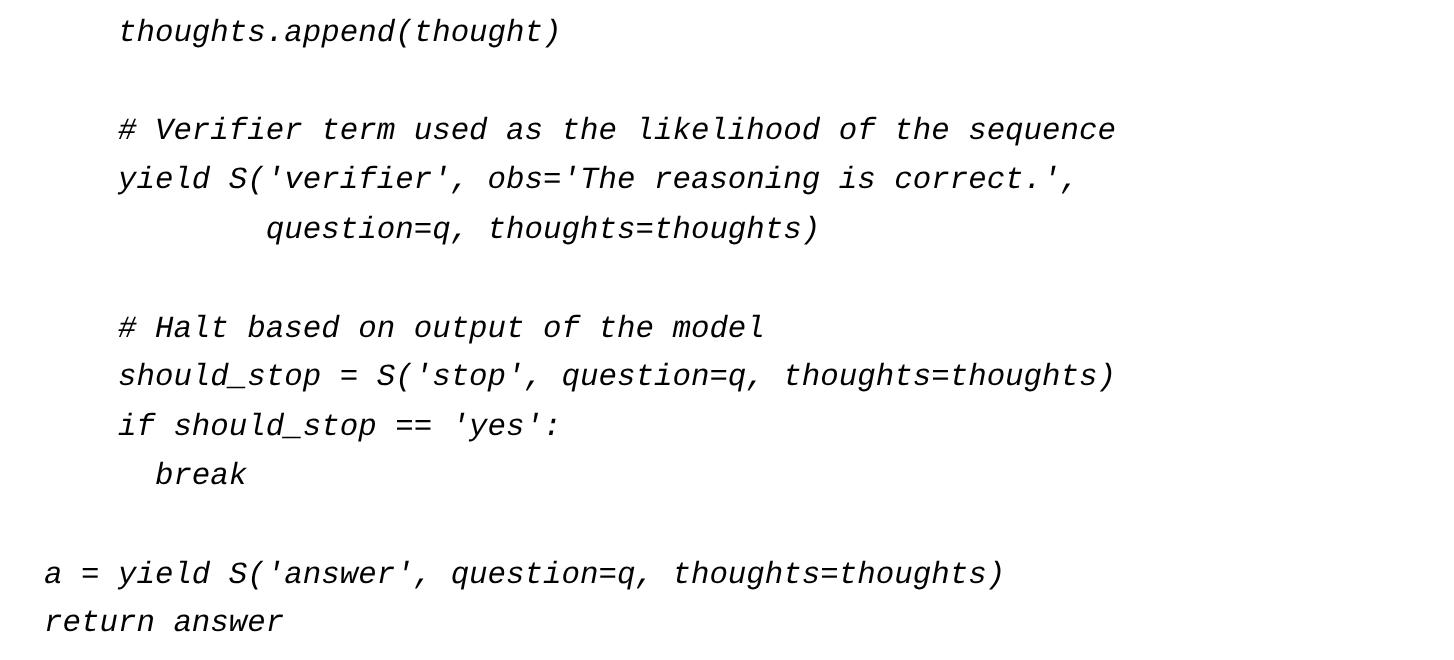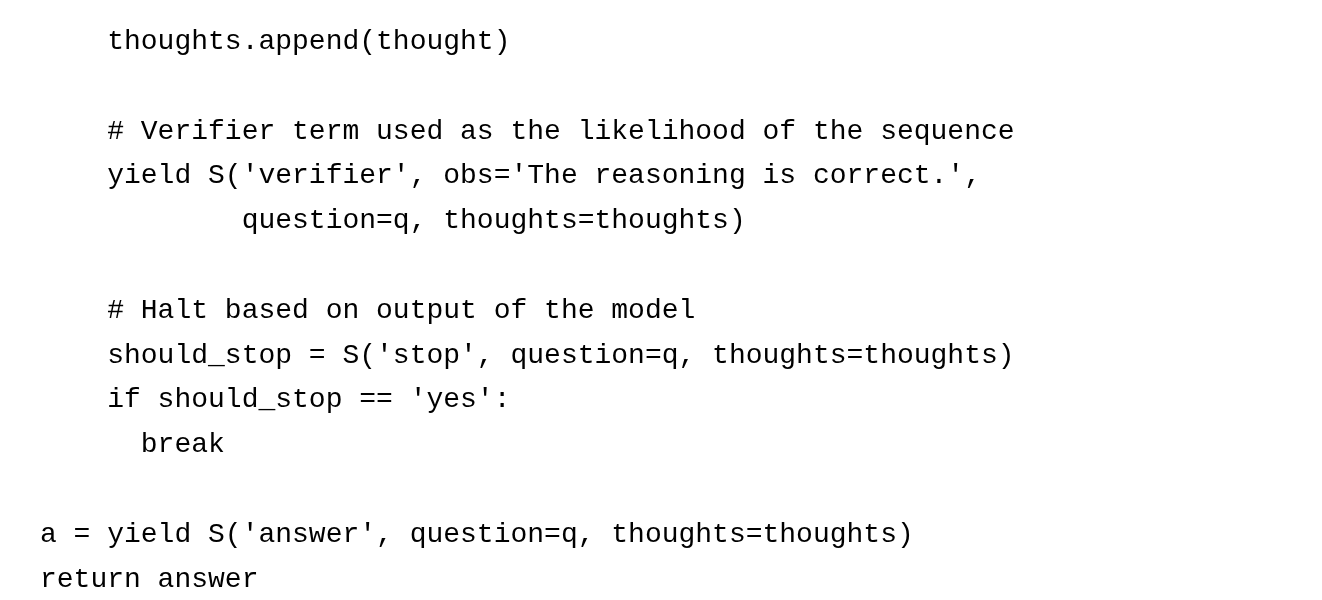--- a/index.html
+++ b/index.html
@@ -16,21 +16,22 @@
       overflow: hidden;
     }
 
     .code-container {
       width: 1322px;
       height: 600px;
       background-color: #ffffff;
       padding: 20px 40px;
       display: flex;
       flex-direction: column;
-      justify-content: flex-start;
+      justify-content: center;
+      font-style: italic;
     }
 
     .code-block {
       font-family: 'Courier New', Courier, monospace;
       font-size: 28px;
       line-height: 1.6;
       color: #000000;
       white-space: pre;
     }
   </style>

